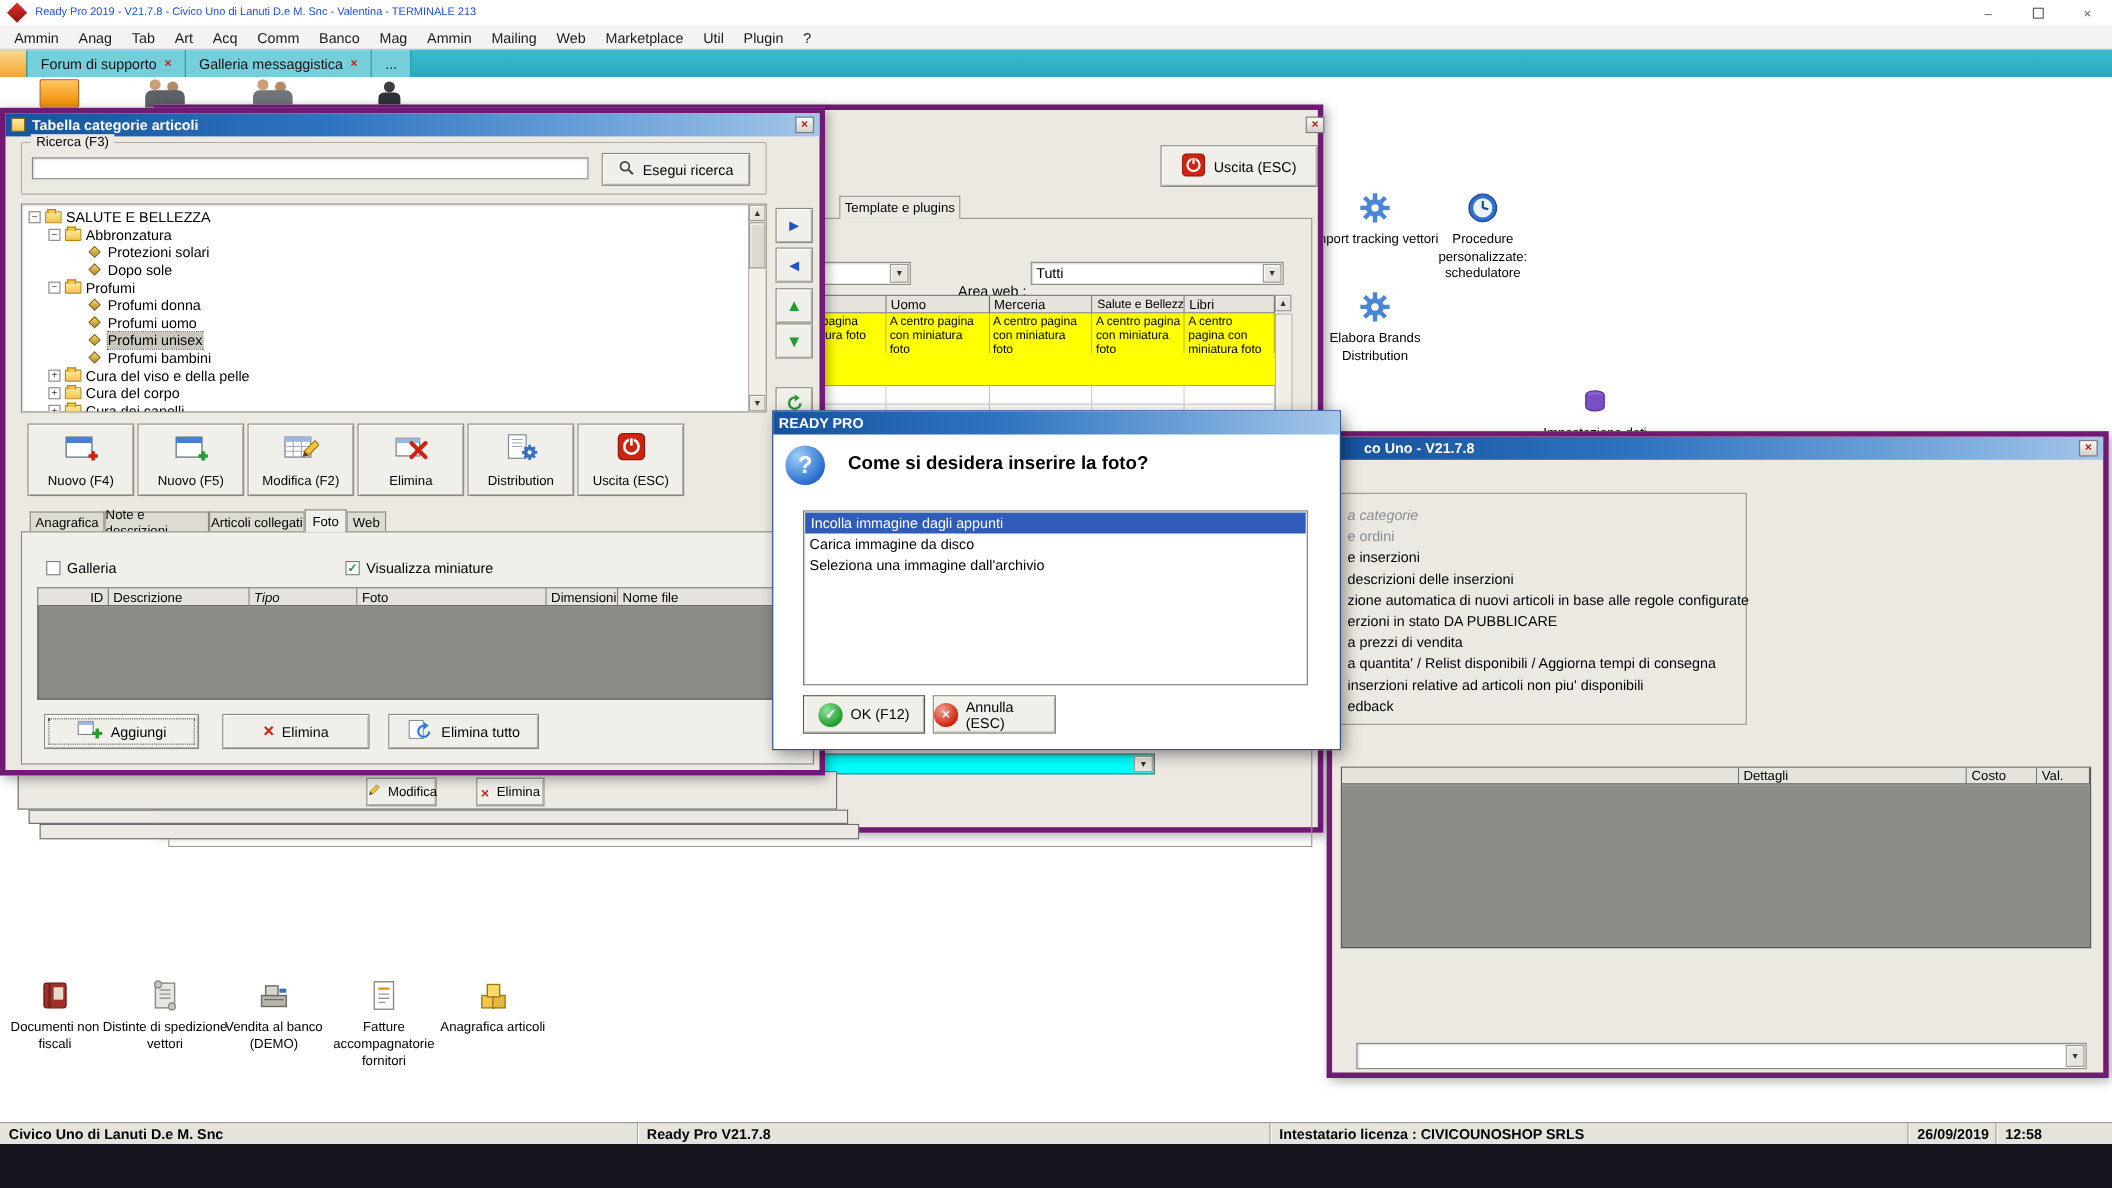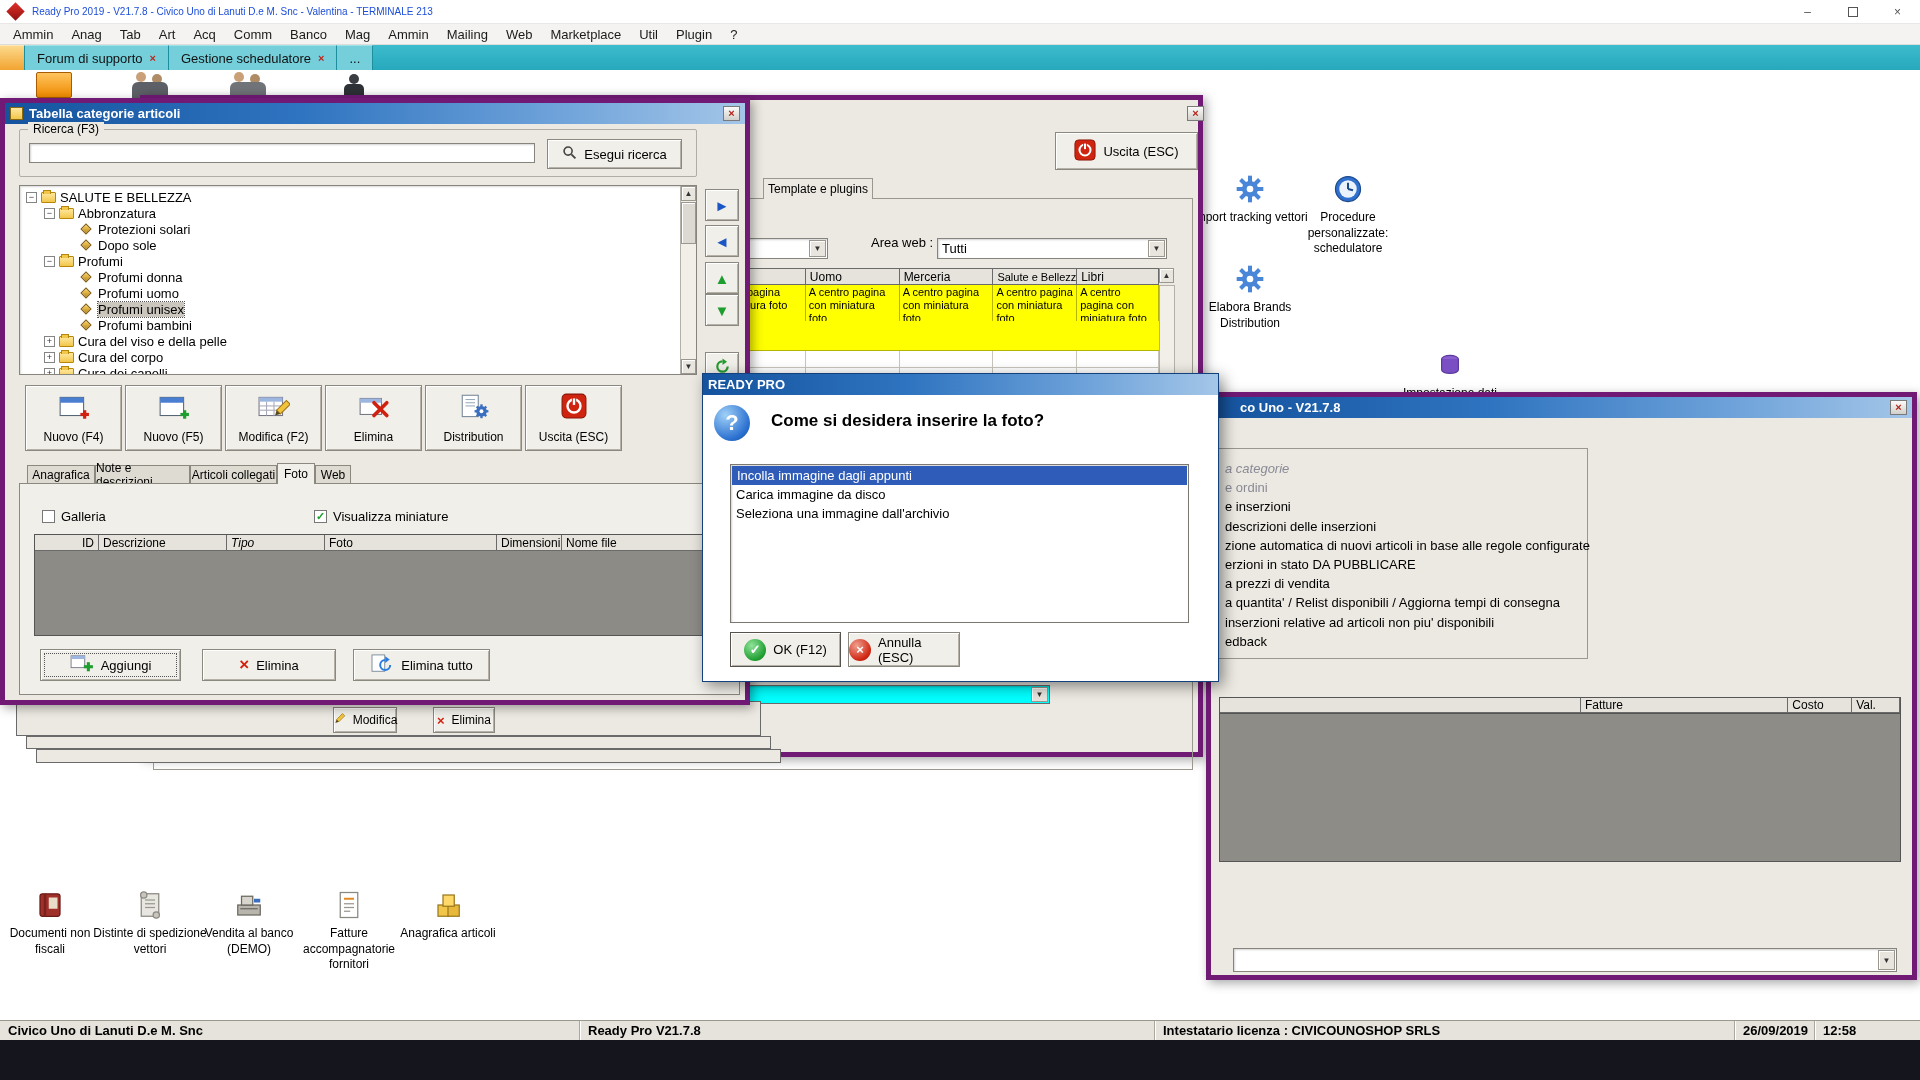--- a/index.html
+++ b/index.html
@@ -116,21 +116,21 @@
 
   <div class="tabbar">
     <div class="dtab active">
         <span></span>
       </div>
     <div class="dtab">
         <span>Forum di supporto</span>
         <span class="tabx">×</span>
       </div>
     <div class="dtab">
-        <span>Gestione schedulatore</span>
+        <span>Galleria messaggistica</span>
         <span class="tabx">×</span>
       </div>
     <div class="dtab">
         <span>...</span>
       </div>
   </div>
 
   <div class="abs" style="left:36px;top:72px;width:36px;height:26px;background:linear-gradient(#ffc45e,#ef8a00);border:1px solid #a85b00;border-radius:2px;"></div>
   <div class="abs" style="left:132px;top:72px;width:40px;height:26px;">
     <span class="abs" style="left:4px;top:0;width:10px;height:10px;border-radius:50%;background:#c9a077;"></span>
@@ -271,21 +271,21 @@
       <span>Uscita (ESC)</span>
     </div>
     <div class="abs" style="left:618px;top:78px;width:110px;height:21px;background:#ece9e2;border:1px solid #9a978e;border-bottom:none;font-size:12px;display:flex;align-items:center;justify-content:center;z-index:2;">
         <span>Template e plugins</span>
       </div>
     <div class="abs" style="left:8px;top:98px;width:1040px;height:572px;border:1px solid #9a978e;"></div>
 
     <div class="sunk abs" style="left:590px;top:138px;width:93px;height:21px;">
       <span class="combo-arrow">▼</span>
     </div>
-    <span class="abs" style="left:726px;top:135px;font-size:13px;">Area web :</span>
+    <span class="abs" style="left:726px;top:157px;font-size:13px;">Area web :</span>
     <div class="sunk abs" style="left:792px;top:138px;width:230px;height:21px;font-size:13px;">
       <span class="abs" style="left:4px;top:2px;">Tutti</span>
       <span class="combo-arrow">▼</span>
     </div>
 
     <div class="abs" style="left:598px;top:168px;width:416px;height:17px;display:flex;border-top:1px solid #6a6a6a;border-left:1px solid #6a6a6a;">
       <div class="hcell" style="width:62px;"></div>
       <div class="hcell" style="width:94px;">
           <span>Uomo</span>
         </div>
@@ -624,21 +624,21 @@
     <span class="w3ic" style="left:-5px;top:200px;"></span>
       <span class="w3item" style="left:14px;top:198px;">a quantita' / Relist disponibili / Aggiorna tempi di consegna</span>
     <span class="w3ic" style="left:-5px;top:220px;"></span>
       <span class="w3item" style="left:14px;top:218px;">inserzioni relative ad articoli non piu' disponibili</span>
     <span class="w3ic" style="left:-5px;top:239px;"></span>
       <span class="w3item" style="left:14px;top:237px;">edback</span>
 
     <div class="abs" style="left:8px;top:300px;width:682px;height:17px;display:flex;border:1px solid #555;">
       <div class="hcell" style="width:362px;"></div>
       <div class="hcell" style="width:208px;">
-          <span>Fatture</span>
+          <span>Dettagli</span>
         </div>
       <div class="hcell" style="width:64px;">
           <span>Costo</span>
         </div>
       <div class="hcell" style="width:48px;">
           <span>Val.</span>
         </div>
     </div>
     <div class="abs" style="left:8px;top:317px;width:682px;height:148px;background:#8e8c86;border:1px solid #555;border-top:none;"></div>
 

